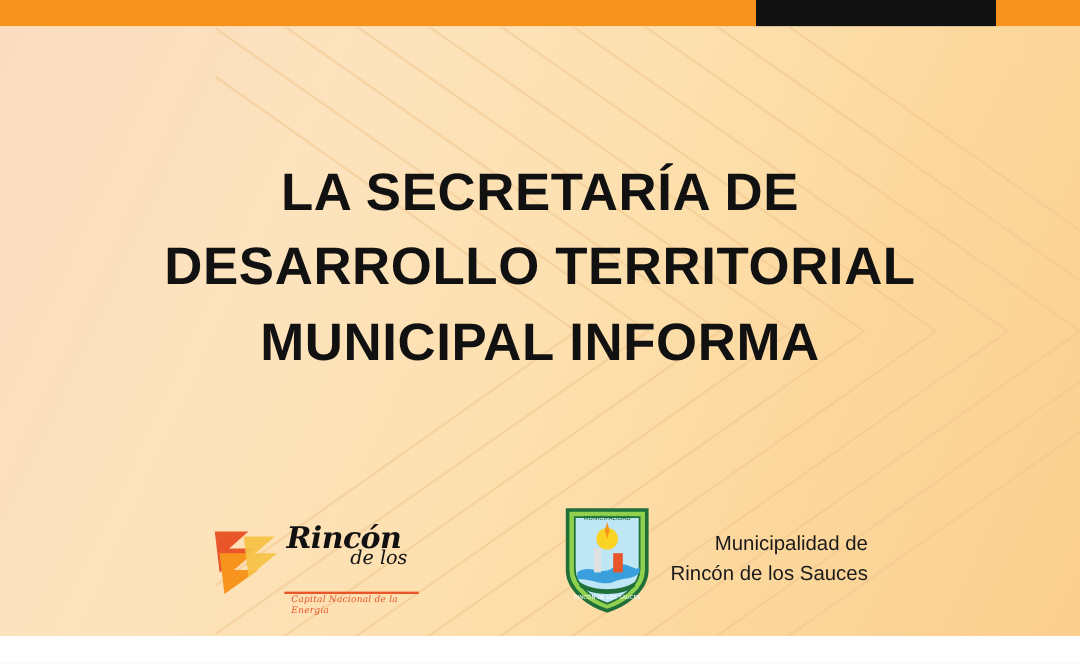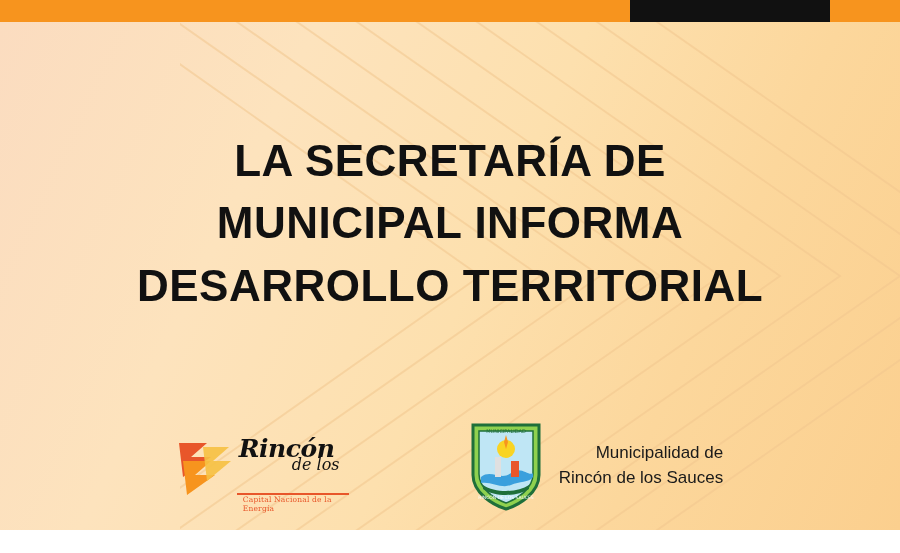--- a/index.html
+++ b/index.html
@@ -163,20 +163,21 @@
     left: 0px;
     width: 112px;
     height: 2px;
     background: #e8562a;
   }
   .wm-tag {
     position: absolute;
     top: 70px;
     left: 6px;
     font-family: "DejaVu Serif", serif;
+    font-style: italic;
     font-size: 7.5px;
     color: #e8562a;
     letter-spacing: 0.2px;
   }
 
   .logo-muni {
     display: flex;
     align-items: center;
     gap: 14px;
   }
@@ -217,22 +218,22 @@
           <path d="M260 -26 L660 254 L260 534"></path>
           <path d="M320 -26 L720 254 L320 534"></path>
           <path d="M380 -26 L780 254 L380 534"></path>
           <path d="M440 -26 L840 254 L440 534"></path>
         </g>
       </svg>
     </div>
 
     <div class="headline">
       <span class="line">LA SECRETARÍA DE</span>
+      <span class="line">DESARROLLO TERRITORIAL</span>
       <span class="line">MUNICIPAL INFORMA</span>
-      <span class="line">DESARROLLO TERRITORIAL</span>
     </div>
 
     <div class="logos">
 
       <div class="logo-rincon">
         <div class="mark">
           <svg viewBox="0 0 56 62" xmlns="http://www.w3.org/2000/svg">
             <path d="M2 6 L30 6 L14 20 L34 20 L6 40 Z" fill="#e8562a"></path>
             <path d="M6 24 L34 24 L18 38 L38 38 L10 58 Z" fill="#f7941e"></path>
             <path d="M26 10 L52 10 L36 24 L54 24 L30 44 Z" fill="#f6c143" opacity="0.9"></path>

